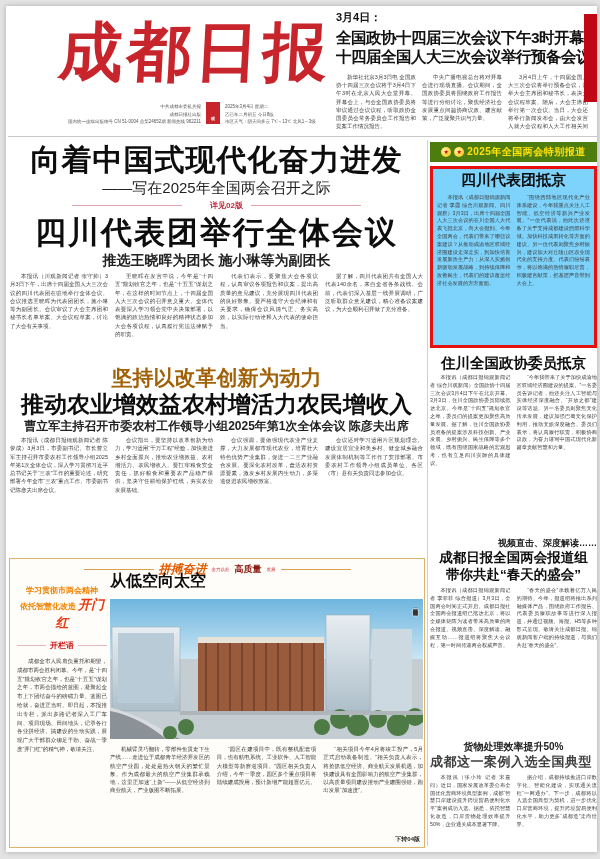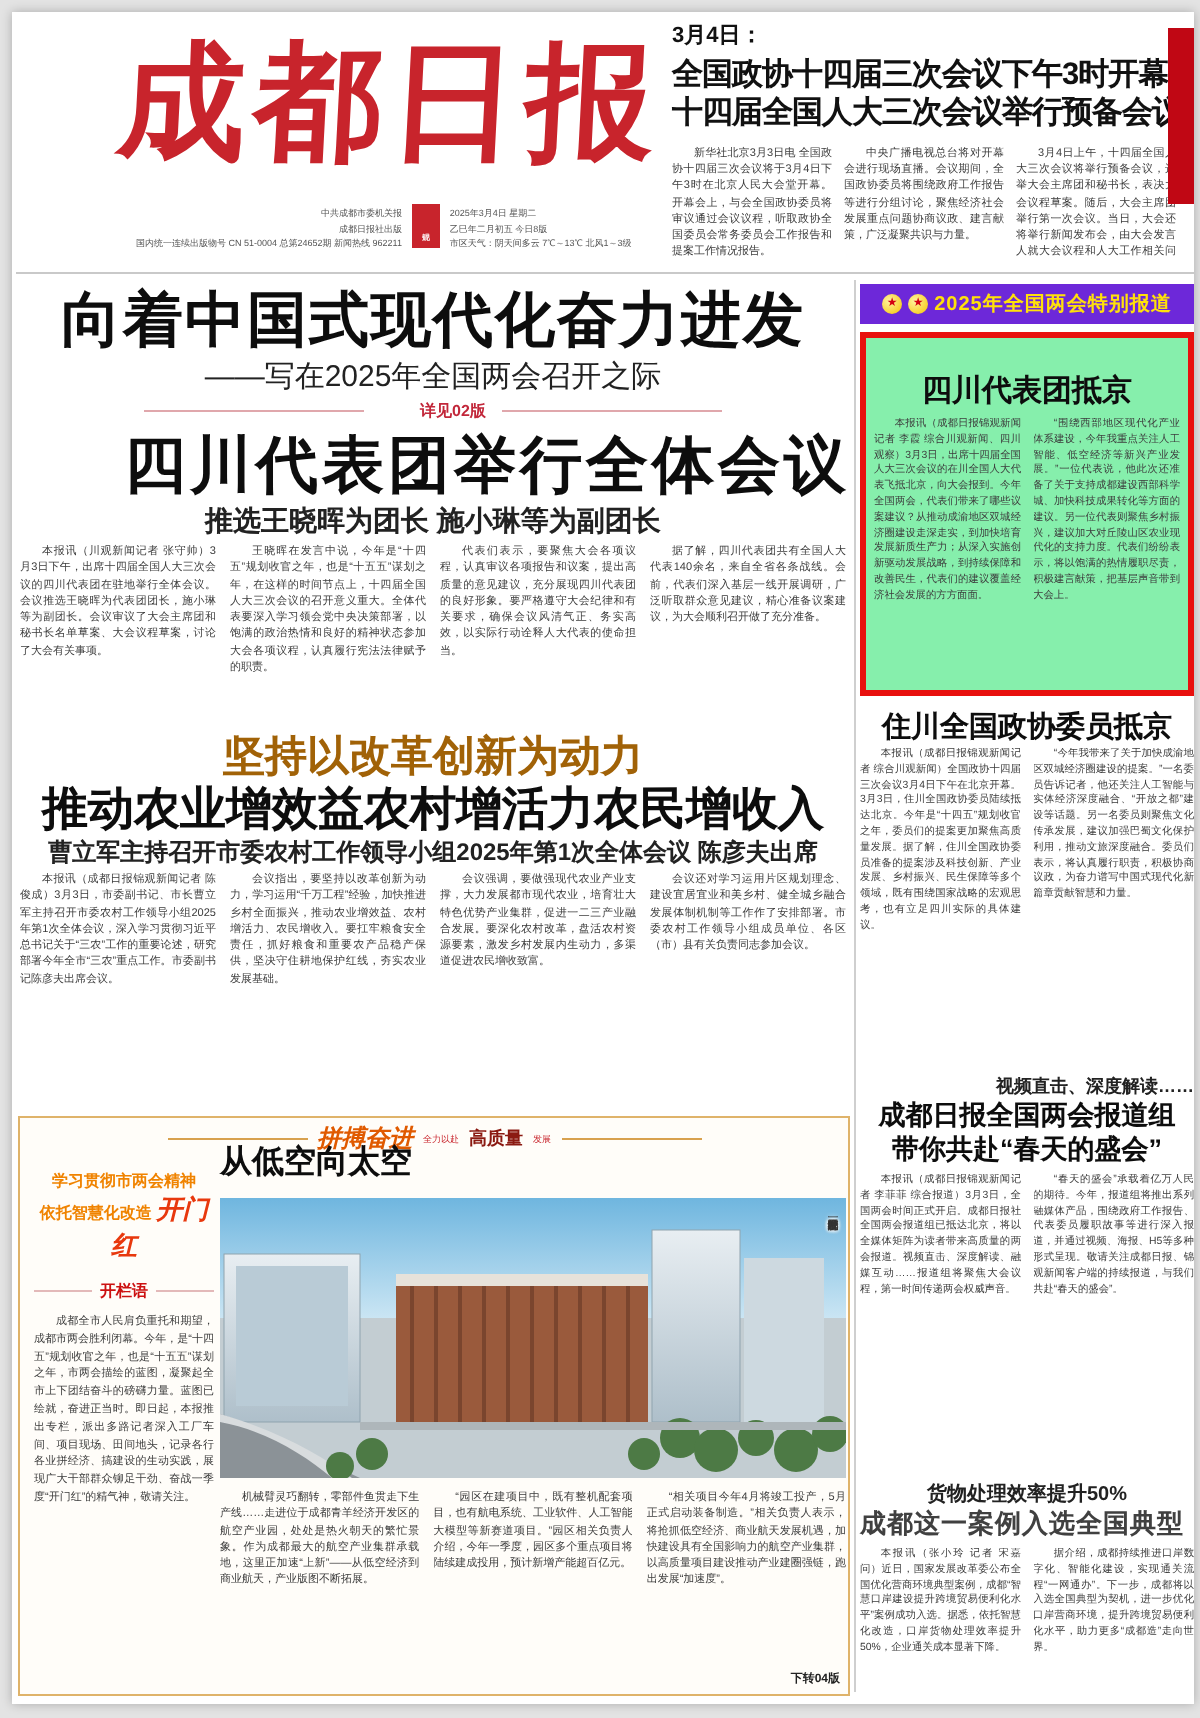--- a/index.html
+++ b/index.html
@@ -42,21 +42,21 @@
 
   
   .lead-h { left:2px; top:134px; width:417px; text-align:center; font-size:30px;
     font-weight:900; color:#0d0d0d; letter-spacing:1px; }
   .lead-sub { left:2px; top:173px; width:417px; text-align:center; font-size:15px;
     color:#222; }
   .see-row { left:2px; top:194px; width:417px; display:flex; align-items:center;
     justify-content:center; gap:8px; }
   .see-row i { display:block; width:110px; height:1px; background:#e0a7ac; }
   .see-txt { color:#c2273a; font-size:8px; font-weight:bold;margin-left:20px; }
-  .plenary-h { left:2px; top:206px; width:417px; text-align:right; font-size:31px;
+  .plenary-h { left:2px; top:206px; width:417px; text-align:center; font-size:31px;
     font-weight:900; color:#0d0d0d; letter-spacing:2px; }
   .plenary-sub { left:2px; top:246px; width:417px; text-align:center; font-size:14px;
     color:#222; font-weight:bold; }
   .plenary-body { left:4px; top:266px; width:413px; height:90px; }
 
   
   .reform-h1 { left:2px; top:358px; width:417px; text-align:center; font-size:21px;
     font-weight:900; color:#a16207; }
   .reform-h2 { left:2px; top:383px; width:417px; text-align:center; font-size:23px;
     font-weight:900; color:#0d0d0d; }
@@ -92,29 +92,29 @@
     overflow:hidden; background:#9cc7e2; }
   .photo-caption { position:absolute; right:3px; top:6px; writing-mode:vertical-rl;
     font-size:5.5px; color:#333; text-shadow:0 0 2px #fff; }
   .av-body { display:flex; gap:7px; margin-top:6px; height:66px; overflow:hidden; }
   .av-body > div { flex:1; }
   .av-continues { position:absolute; right:4px; bottom:3px; font-size:6px;
     font-weight:bold; color:#222; }
 
   
   .v-divider { left:421px; top:134px; width:1px; height:706px; background:#cfcfcf; }
-  .r-banner { left:424px; top:136px; width:167px; height:20px; background:#6d28d9;
+  .r-banner { left:424px; top:136px; width:167px; height:20px; background:#4d7c0f;
     display:flex; align-items:center; justify-content:center; gap:3px; }
   .r-banner-text { color:#ffe10a; font-size:10px; font-weight:900; letter-spacing:0.5px; }
   .emblem { width:10px; height:10px; border-radius:50%;
     background:radial-gradient(circle at 35% 35%, #fff3a0, #f5c400);
     display:inline-flex; align-items:center; justify-content:center; }
   .emblem::before { content:"★"; color:#d40011; font-size:6px; line-height:1; }
   .sp-box { left:424px; top:160px; width:167px; height:182px;
-    border:3px solid #e8100e; padding:15px 4px; background:#86efac; }
+    border:3px solid #e8100e; padding:0 4px; background:#7dd3fc; }
   .sp-box-h { text-align:center; font-size:15px; font-weight:900; color:#0d0d0d;
     margin:2px 0 4px; }
   .sp-cols { display:flex; gap:6px; height:146px; overflow:hidden; }
   .sp-cols > div { flex:1; }
   .tiny-r { font-size:5.2px; line-height:1.5; color:#3c3c3c; text-align:justify;
     text-indent:2em; overflow:hidden; }
   .cpcc-h { left:424px; top:348px; width:167px; text-align:center; font-size:14.5px;
     font-weight:900; color:#0d0d0d; }
   .cpcc-body { left:424px; top:368px; width:167px; height:156px; display:flex; gap:6px; }
   .cpcc-body > div { flex:1; }

